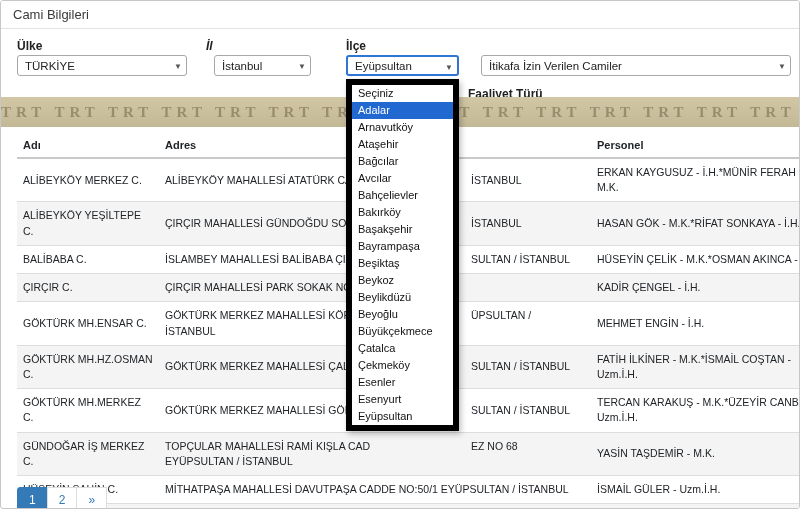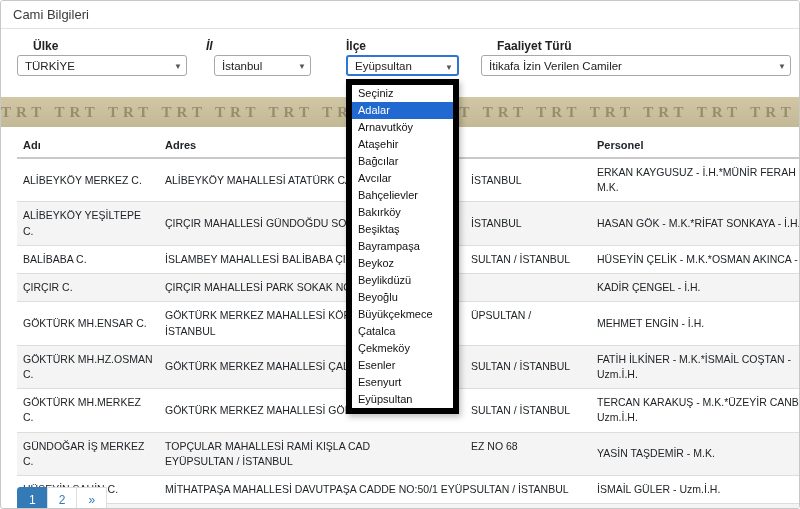--- a/index.html
+++ b/index.html
@@ -7,21 +7,21 @@
     position:relative;width:798px;height:507px;margin:0;
     border:1px solid #c7c7c7;border-radius:3px;background:#fff;overflow:hidden;
     font-family:"Liberation Sans",sans-serif;color:#333;
   }
   .titlebar{
     height:27px;line-height:27px;padding:0 12px;font-size:13px;color:#3a3a3a;
     border-bottom:1px solid #e2e2e2;background:#fff;
   }
   
   .filter-label{position:absolute;top:38px;font-size:12px;font-weight:bold;color:#222;}
-  .lab-ulke{left:32px;} .lab-il{left:205px;font-style:italic;} .lab-ilce{left:345px;} .lab-faaliyet{left:496px;}
+  .lab-ulke{left:16px;} .lab-il{left:205px;font-style:italic;} .lab-ilce{left:345px;} .lab-faaliyet{left:467px;margin-top:48px;}
   .select{
     position:absolute;top:54px;height:21px;box-sizing:border-box;background:#fff;
     border:1px solid #a8a8a8;border-radius:3px;font-size:11.5px;line-height:21px;
     padding:0 16px 0 7px;color:#222;white-space:nowrap;overflow:hidden;cursor:default;
   }
   .sel-ulke{left:16px;width:170px;} .sel-il{left:213px;width:97px;}
   .sel-ilce{left:345px;width:113px;border:2px solid var(--focus-border,#2e75d4);line-height:19px;}
   .sel-faaliyet{left:480px;width:310px;}
   .caret{position:absolute;right:4px;top:0;font-size:8px;line-height:21px;color:#555;}
   
@@ -190,22 +190,23 @@
 
   <div class="dropdown">
       <div class="dd-item">Seçiniz</div>
       <div class="dd-item active">Adalar</div>
       <div class="dd-item">Arnavutköy</div>
       <div class="dd-item">Ataşehir</div>
       <div class="dd-item">Bağcılar</div>
       <div class="dd-item">Avcılar</div>
       <div class="dd-item">Bahçelievler</div>
       <div class="dd-item">Bakırköy</div>
+      <div class="dd-item">Başakşehir</div>
+      <div class="dd-item">Bayrampaşa</div>
       <div class="dd-item">Beşiktaş</div>
-      <div class="dd-item">Bayrampaşa</div>
       <div class="dd-item">Beykoz</div>
       <div class="dd-item">Beylikdüzü</div>
       <div class="dd-item">Beyoğlu</div>
       <div class="dd-item">Büyükçekmece</div>
       <div class="dd-item">Çatalca</div>
       <div class="dd-item">Çekmeköy</div>
       <div class="dd-item">Esenler</div>
       <div class="dd-item">Esenyurt</div>
       <div class="dd-item">Eyüpsultan</div>
     </div>

